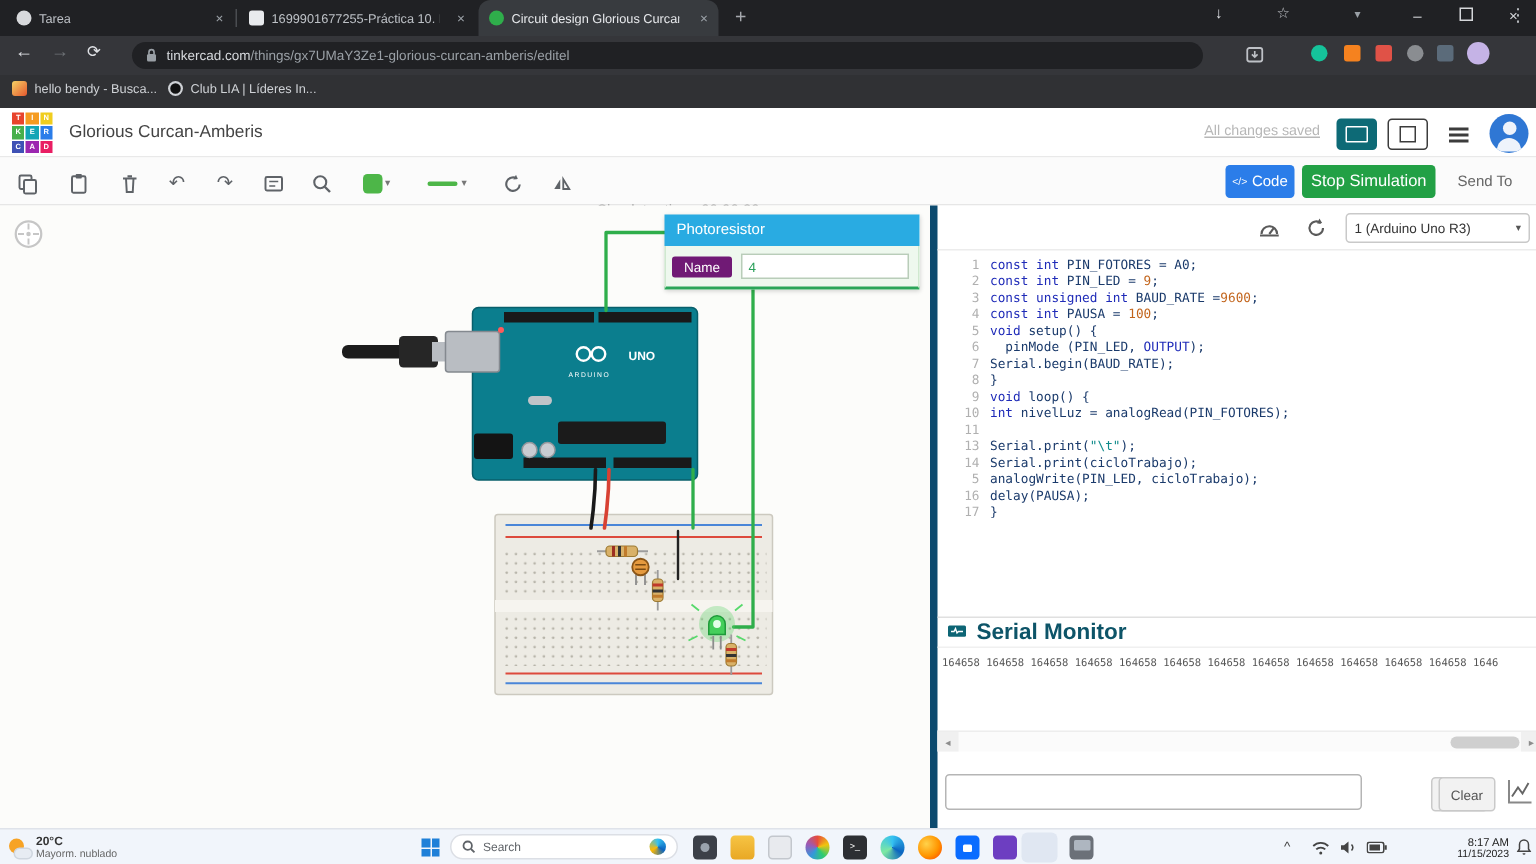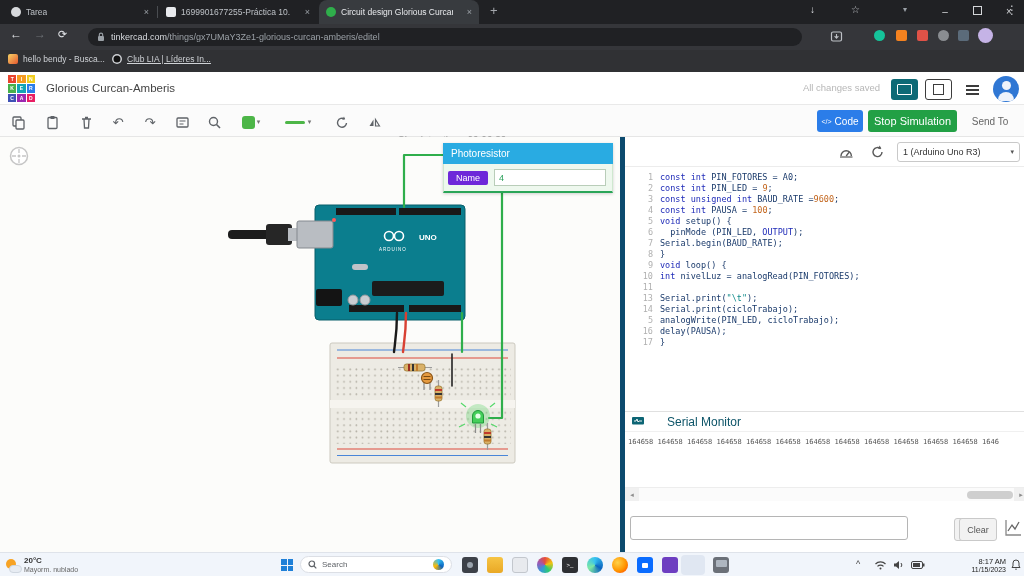--- a/index.html
+++ b/index.html
@@ -34,21 +34,21 @@
   .bookbar{position:absolute;left:0;top:50px;width:1024px;height:22px;background:#303134;}
   .bm{position:absolute;top:4px;display:flex;align-items:center;gap:5px;font-size:8.5px;color:#cfd2d6;}
 
   
   .tkheader{position:absolute;left:0;top:72px;width:1024px;height:33px;background:#fff;
             border-bottom:1px solid #e9e9e9;box-sizing:border-box;}
   .logo{position:absolute;left:8px;top:3px;width:27px;height:27px;display:grid;
         grid-template-columns:repeat(3,1fr);grid-template-rows:repeat(3,1fr);gap:1px;}
   .logo span{display:flex;align-items:center;justify-content:center;color:#fff;font-size:5px;font-weight:bold;}
   .tk-title{position:absolute;left:46px;top:0;height:33px;line-height:33px;font-size:11.5px;color:#444;}
-  .saved{position:absolute;left:760px;top:10px;width:120px;text-align:right;font-size:9.5px;color:#b7b7b7;}
+  .saved{position:absolute;left:760px;top:10px;width:120px;text-align:right;font-size:9.5px;color:#b7b7b7;text-decoration:underline;}
   .viewbtn{position:absolute;top:7px;width:27px;height:21px;border-radius:3px;box-sizing:border-box;
            display:flex;align-items:center;justify-content:center;}
   .avatar{position:absolute;left:993px;top:4px;width:26px;height:26px;border-radius:50%;background:#2f77d4;overflow:hidden;}
   .avatar .hd{position:absolute;left:8.5px;top:5px;width:9px;height:9px;border-radius:50%;background:#eef3fb;}
   .avatar .bd{position:absolute;left:5px;top:16px;width:16px;height:9px;border-radius:8px 8px 0 0;background:#eef3fb;}
 
   
   .tktoolbar{position:absolute;left:0;top:105px;width:1024px;height:32px;background:#fbfbfb;
              border-bottom:1px solid #e6e6e6;box-sizing:border-box;}
   .tbico{position:absolute;top:7px;width:20px;height:20px;display:flex;align-items:center;justify-content:center;
@@ -62,41 +62,41 @@
               display:flex;align-items:center;justify-content:center;}
 
   
   .canvas{position:absolute;left:0;top:137px;width:620px;height:415px;background:#fcfcfa;overflow:hidden;}
 
   
   .inspector{position:absolute;left:443px;top:6px;width:170px;z-index:5;box-shadow:0 1px 3px rgba(0,0,0,.18);}
   .insp-h{height:21px;background:#29abe2;color:#fff;font-size:10px;display:flex;align-items:center;padding:0 8px;}
   .insp-b{height:27px;background:#eef8ee;border:1px solid #cfe8cf;border-top:none;border-bottom:2px solid #2aa558;
           display:flex;align-items:center;gap:6px;padding:0 4px;box-sizing:content-box;}
-  .name-chip{background:#6d28d9;color:#fff;font-size:9px;padding:2px 8px;border-radius:2px;}
+  .name-chip{background:#701a75;color:#fff;font-size:9px;padding:2px 8px;border-radius:2px;}
   .name-input{width:102px;height:15px;background:#fff;border:1px solid #b9cdb9;font-size:9px;color:#2aa05a;
               display:flex;align-items:center;padding:0 4px;}
 
   
   .codepanel{position:absolute;left:620px;top:137px;width:480px;height:415px;background:#fff;
              border-left:5px solid #0c4a6e;box-sizing:border-box;}
   .codebar{position:absolute;left:0;top:0;width:100%;height:30px;border-bottom:1px solid #ececec;box-sizing:border-box;}
   .boardsel{position:absolute;left:272px;top:5px;width:123px;height:20px;border:1px solid #c9c9c9;border-radius:3px;
             background:#fff;display:flex;align-items:center;font-size:9px;color:#333;padding:0 5px;box-sizing:border-box;gap:4px;}
   .codearea{position:absolute;left:0;top:30px;width:100%;padding-top:5px;}
   .code-line{display:flex;height:11px;font-family:"DejaVu Sans Mono","Liberation Mono",monospace;font-size:8.5px;line-height:11px;}
   .ln{width:28px;text-align:right;color:#b0b0b0;padding-right:7px;flex:none;}
   .lt{white-space:pre;}
   .tok-kw{color:#1f2bb8;}
   .tok-id{color:#1a3a6b;}
   .tok-num{color:#c2641b;}
   .tok-str{color:#0e8a8a;}
   .serialheader{position:absolute;left:0;top:274px;width:100%;height:21px;border-top:1px solid #e0e0e0;
                 border-bottom:1px solid #f0f0f0;display:flex;align-items:center;gap:6px;padding:0 6px;box-sizing:border-box;}
-  .serialtitle{font-size:12px;color:#0d5468;font-weight:normal;margin-left:16px;}
+  .serialtitle{font-size:15px;color:#0d5468;font-weight:bold;}
   .serialout{position:absolute;left:0;top:296px;width:100%;height:52px;overflow:hidden;}
   .serialrow{font-family:"DejaVu Sans Mono","Liberation Mono",monospace;font-size:7px;color:#555;
              white-space:nowrap;padding:5px 3px 0 3px;}
   .hscroll{position:absolute;left:0;top:350px;width:100%;height:14px;background:#fbfbfb;border-top:1px solid #ededed;box-sizing:border-box;}
   .scr-arrow{position:absolute;top:0;width:14px;height:13px;background:#f0f0f0;color:#8d8d8d;font-size:7px;
              display:flex;align-items:center;justify-content:center;}
   .scr-thumb{position:absolute;left:342px;top:2.5px;width:46px;height:8px;background:#cfcfcf;border-radius:4px;}
   .sendrow{position:absolute;left:0;top:377px;width:100%;height:38px;}
   .serialinput{position:absolute;left:5px;top:2px;width:278px;height:24px;border:1px solid #b5b5b5;border-radius:3px;
                background:#fff;box-sizing:border-box;font-size:9px;padding:0 5px;outline:none;}
@@ -168,21 +168,21 @@
   <div class="extsq" style="left:938px;border-radius:50%;background:#8a8d91;"></div>
   <div class="extsq" style="left:958px;background:#5b6b7a;"></div>
   <div class="abs" style="left:978px;top:28px;width:15px;height:15px;border-radius:50%;background:#c5b3e6;"></div>
   <span class="navico" style="left:1006px;top:3px;color:#bec1c6;">⋮</span>
 
   <div class="bookbar">
     <div class="bm" style="left:8px;">
       <span style="width:10px;height:10px;border-radius:2px;background:linear-gradient(135deg,#f6d365,#e4572e);"></span>
       <span>hello bendy - Busca...</span>
     </div>
-    <div class="bm" style="left:112px;text-decoration:underline;">
+    <div class="bm" style="left:112px;">
       <span style="width:10px;height:10px;border-radius:50%;background:#111;box-shadow:inset 0 0 0 1.5px #cfd2d6;"></span>
       <span>Club LIA | Líderes In...</span>
     </div>
   </div>
 
   <div class="tkheader">
     <div class="logo">
       <span style="background:#e8442d;">T</span>
       <span style="background:#f59b20;">I</span>
       <span style="background:#f0cd1e;">N</span>

